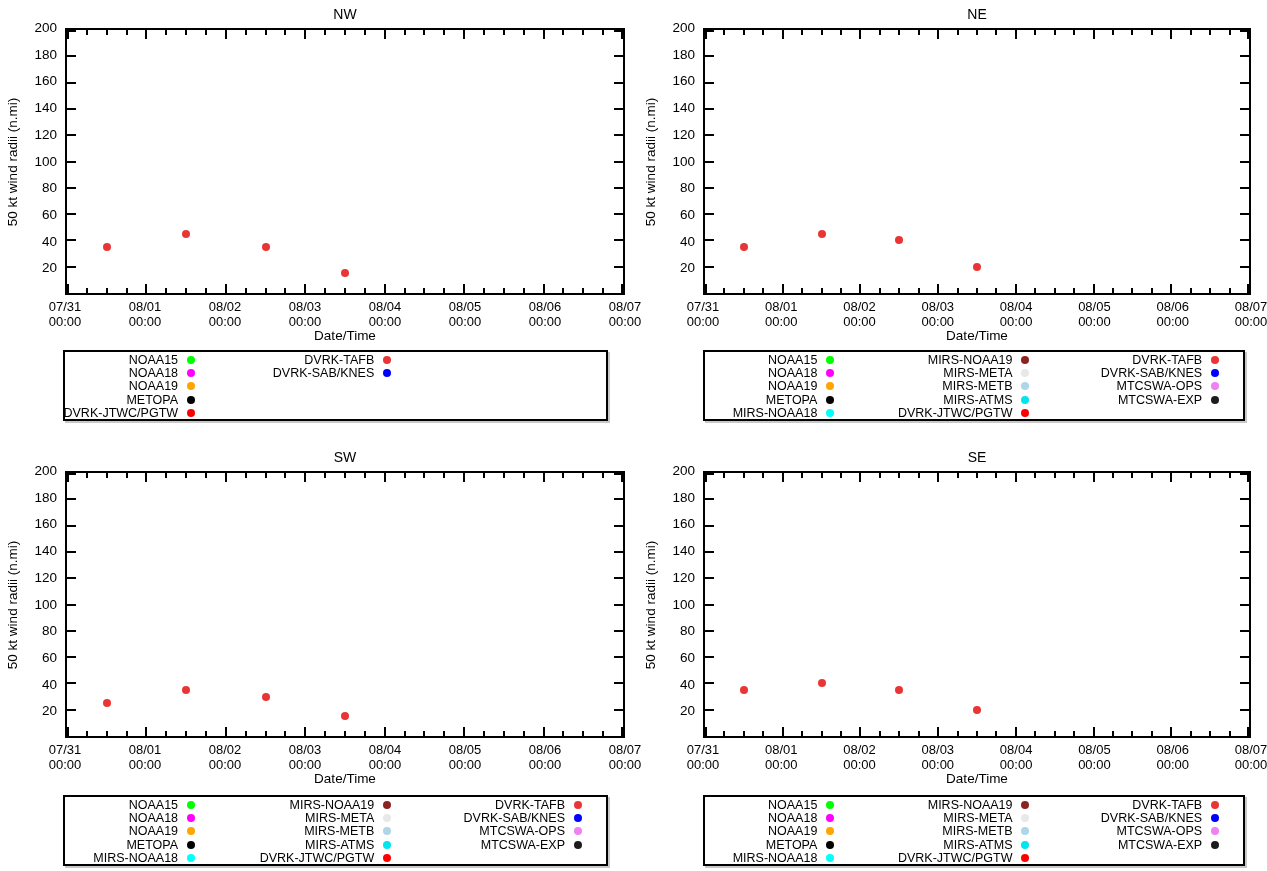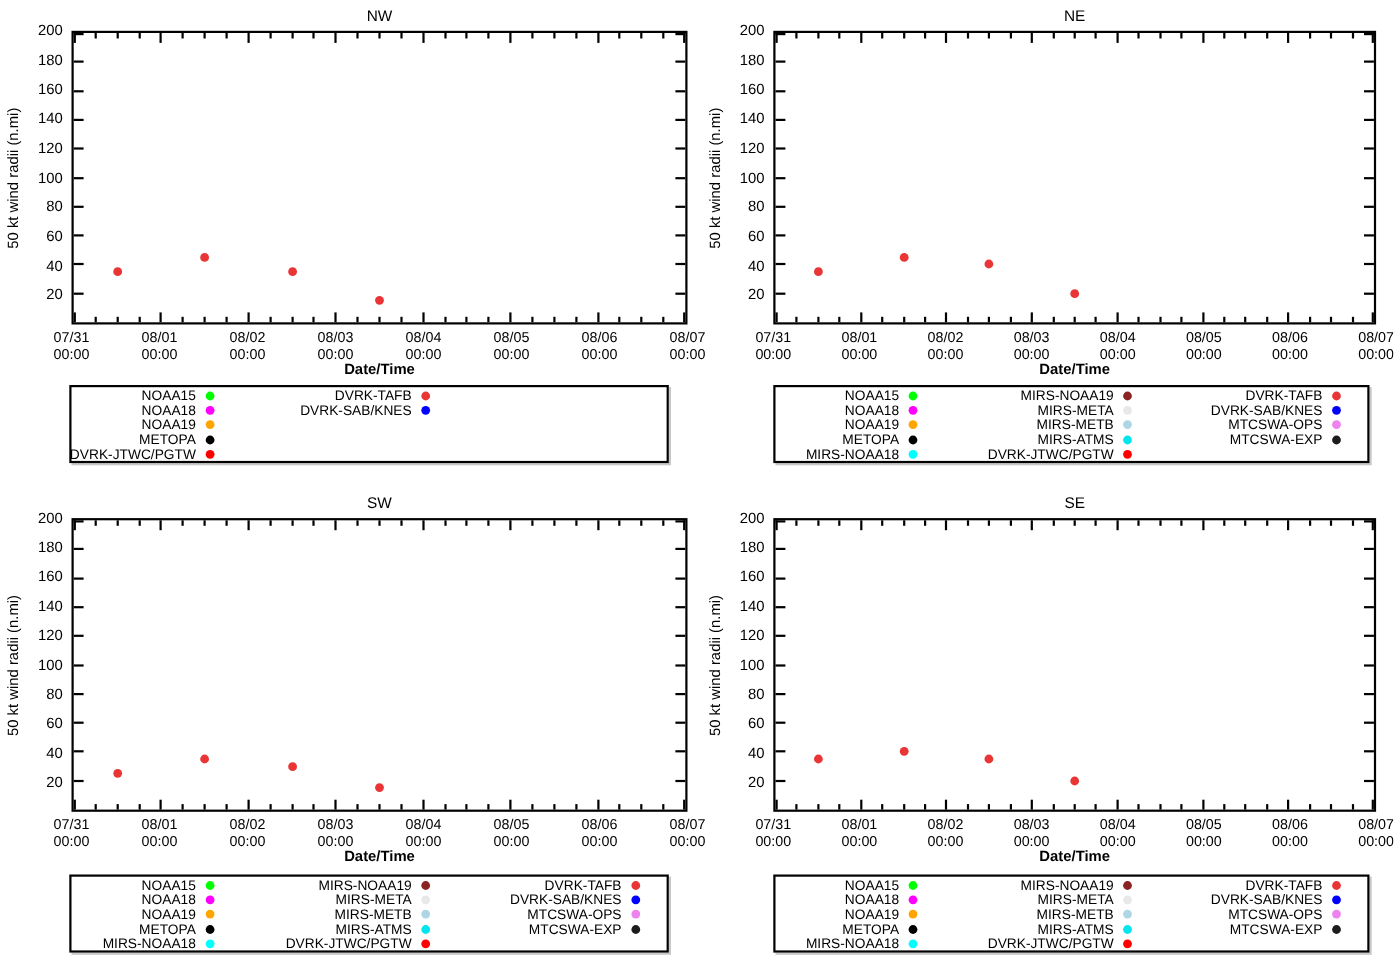--- a/index.html
+++ b/index.html
@@ -19,21 +19,21 @@
   .tick{position:absolute;background:#000;}
   .pt{position:absolute;width:8px;height:8px;border-radius:50%;}
   .ytl{
     position:absolute;width:50px;text-align:right;font-size:13.5px;line-height:16px;
   }
   .xtl{
     position:absolute;width:64px;text-align:center;font-size:13px;line-height:15px;
     transform:translateX(-50%);white-space:nowrap;
   }
   .ax-x{
-    position:absolute;transform:translateX(-50%);font-size:13.5px;white-space:nowrap;font-weight:bold;
+    position:absolute;transform:translateX(-50%);font-size:13.5px;white-space:nowrap;
   }
   .ax-y{
     position:absolute;transform:translate(-50%,-50%) rotate(-90deg);
     font-size:13.5px;white-space:nowrap;
   }
   .legend{
     position:absolute;border:2px solid #000;box-sizing:border-box;background:#fff;
     box-shadow:2px 2px 0 #c8c8c8;
   }
   .lcol{position:absolute;top:1px;width:220px;}

